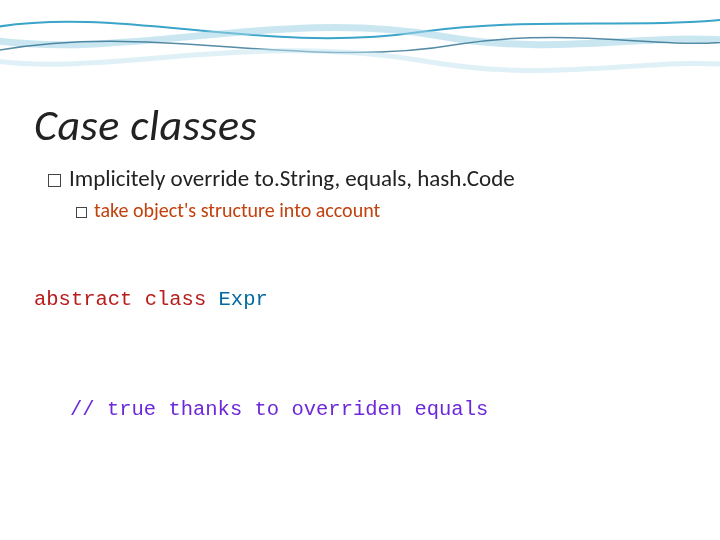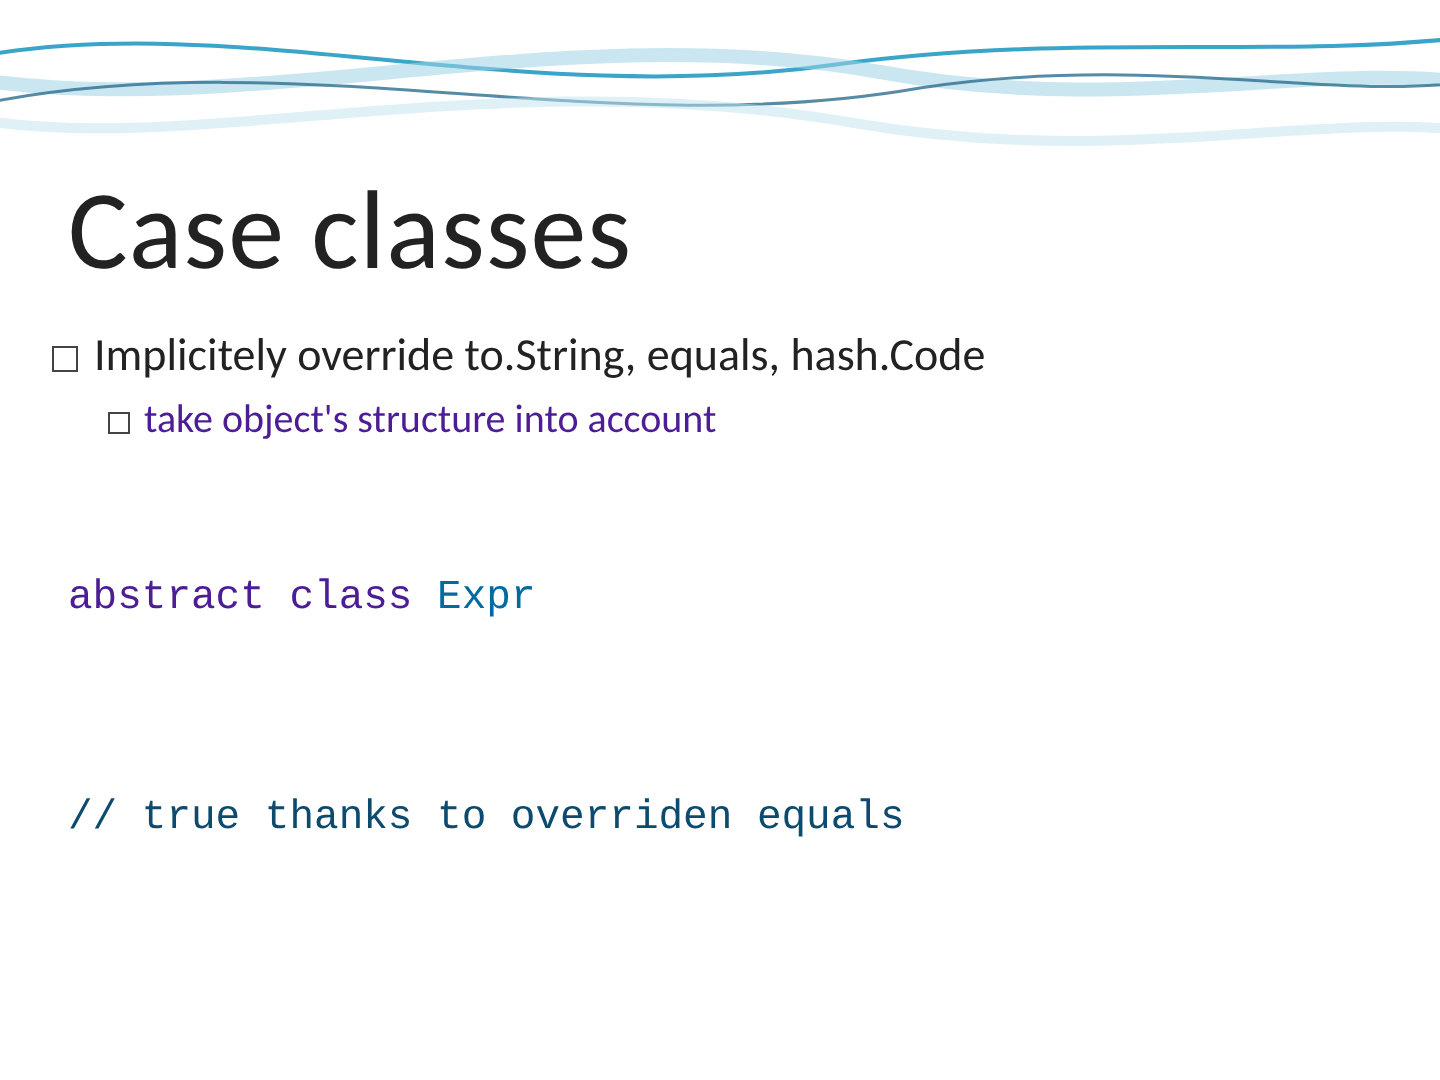--- a/index.html
+++ b/index.html
@@ -12,42 +12,43 @@
     overflow: hidden;
   }
   .wave-container {
     position: absolute;
     top: 0; left: 0;
     width: 720px;
     height: 90px;
     pointer-events: none;
   }
   .title {
-    font-size: 56px;
+    font-size: 44px;
     color: #222;
     font-weight: 400;
     position: absolute;
     left: 34px;
-    top: 82px;
+    top: 98px;
     letter-spacing: 0.5px;
+    font-style: italic;
   }
   .bullets {
     position: absolute;
-    left: 26px;
+    left: 48px;
     top: 164px;
     width: 640px;
   }
   .b1 {
     font-size: 23px;
     color: #222;
     margin-bottom: 6px;
   }
   .b2 {
     font-size: 20px;
-    color: #4c1d95;
+    color: #c2410c;
     margin-left: 28px;
   }
   .bullet-box {
     display: inline-block;
     width: 13px;
     height: 13px;
     border: 1.5px solid #444;
     margin-right: 8px;
     vertical-align: -1px;
   }
@@ -61,23 +62,23 @@
   }
   .code {
     position: absolute;
     left: 34px;
     top: 258px;
     font-family: Consolas, "Courier New", monospace;
     font-size: 20.5px;
     line-height: 1.35;
     white-space: pre;
   }
-  .kw  { color: #4c1d95; }
+  .kw  { color: #b91c1c; }
   .typ { color: #0369a1; }
-  .cmt { color: #0c4a6e; }
+  .cmt { color: #6d28d9; margin-left: 36px; }
   .pln { color: #000; }
 </style>
 </head>
 <body>
 
 <div class="wave-container">
   <svg width="720" height="90" viewBox="0 0 720 90">
     <path d="M -10 28 C 120 5, 260 55, 420 32 C 540 16, 640 30, 740 18" stroke="#3aa4c9" stroke-width="2" fill="none"></path>
     <path d="M -10 40 C 130 60, 280 8, 440 36 C 560 58, 660 30, 740 42" stroke="#9ed4e6" stroke-width="7" fill="none" opacity="0.55"></path>
     <path d="M -10 52 C 150 20, 300 72, 460 44 C 580 26, 670 52, 740 40" stroke="#2c6e8f" stroke-width="1.5" fill="none" opacity="0.8"></path>

